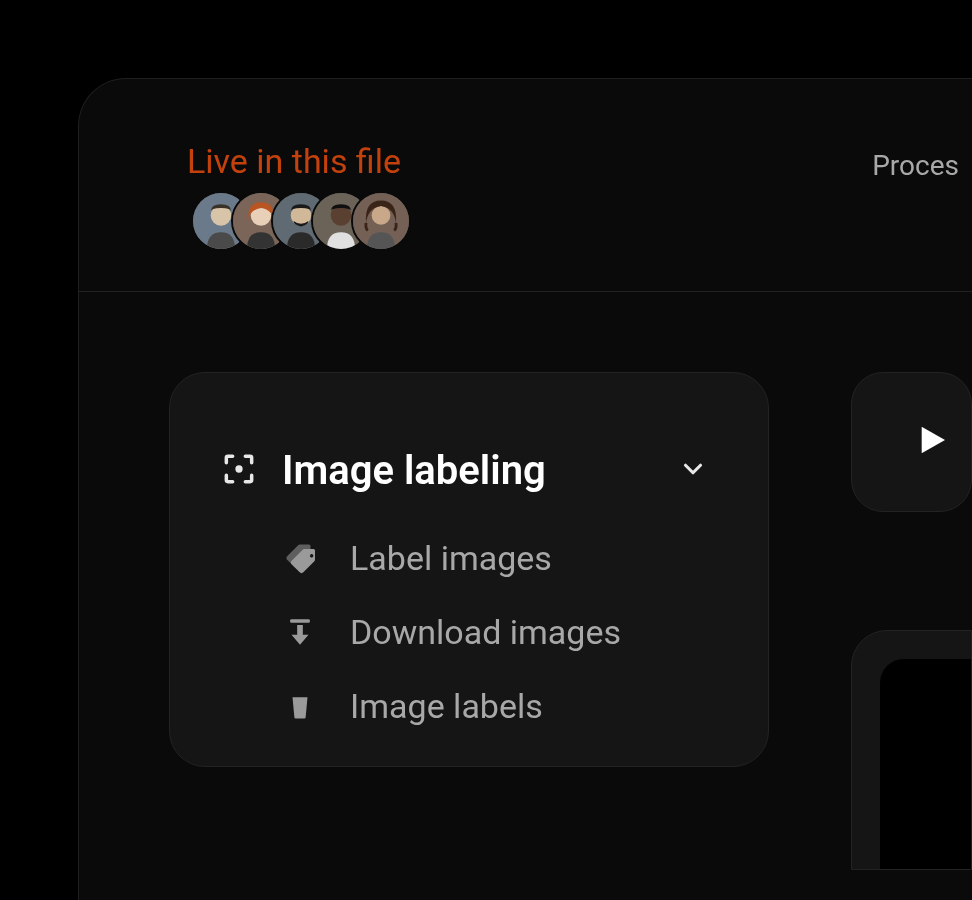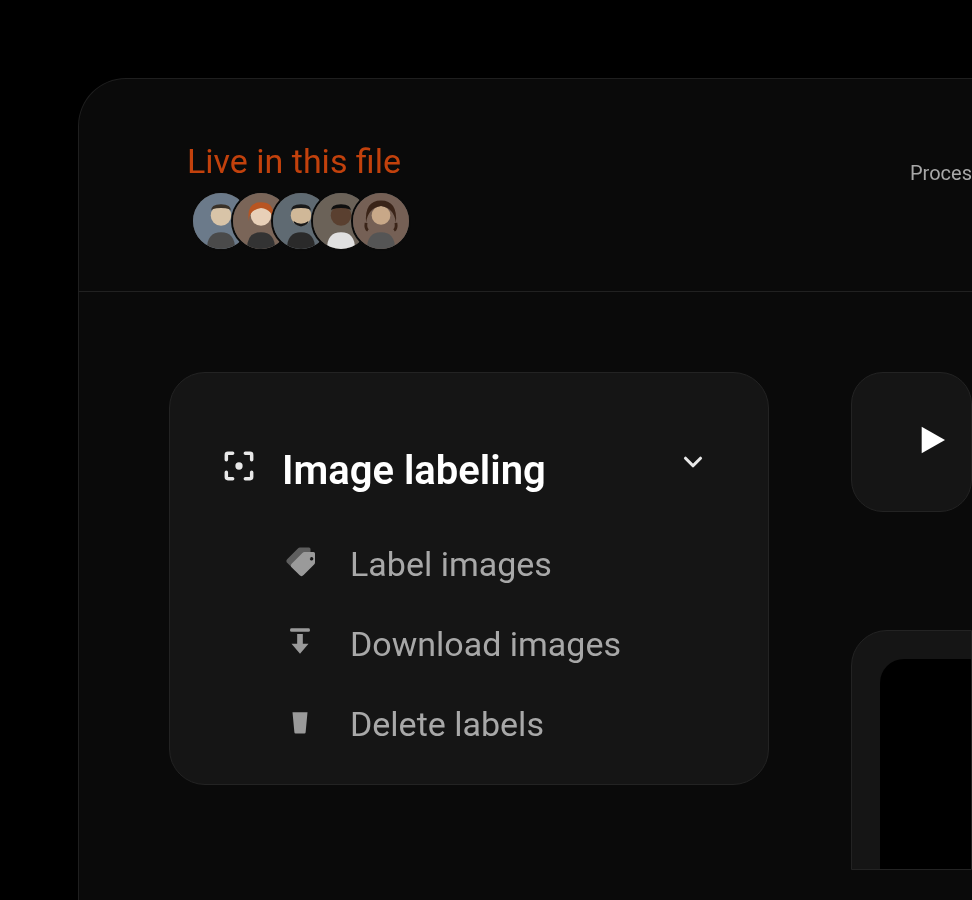--- a/index.html
+++ b/index.html
@@ -51,42 +51,43 @@
     border-radius: 50%;
     margin-left: -20px;
     border: 2px solid #0a0a0a;
     background: #555;
     overflow: hidden;
   }
   .avatar:first-child { margin-left: 0; }
   .avatar svg { width: 100%; height: 100%; display: block; }
   .tab-right {
     color: #a8a8a8;
-    font-size: 20px;
+    font-size: 28px;
     font-weight: 400;
-    padding-right: 0;
-    margin-top: 20px;
+    padding-right: 13px;
+    margin-top: 8px;
     margin-right: 0;
     white-space: nowrap;
   }
   .content {
     padding: 80px 0 0 90px;
     display: flex;
     gap: 82px;
     align-items: flex-start;
   }
   .panel {
     background: #151515;
     border: 1px solid #232323;
     border-radius: 36px;
     width: 600px;
     padding: 74px 50px 40px 50px;
   }
   .panel-header {
     display: flex;
+    align-items: center;
     gap: 24px;
     margin-bottom: 44px;
     cursor: pointer;
   }
   .panel-header .icon-box { color: #e8e8e8; flex-shrink: 0; }
   .panel-title {
     color: #fff;
     font-size: 40px;
     font-weight: 600;
     flex: 1;
@@ -108,21 +109,20 @@
     width: 40px;
     display: flex;
     justify-content: center;
     color: #9a9a9a;
     flex-shrink: 0;
   }
   .menu-item .item-label {
     color: #a8a8a8;
     font-size: 34px;
     font-weight: 400;
-    margin-top: 6px;
   }
   .side-cards {
     display: flex;
     flex-direction: column;
     gap: 118px;
     flex: 1;
   }
   .play-card {
     background: #151515;
     border: 1px solid #232323;
@@ -247,21 +247,21 @@
           </span>
           <span class="item-label">Download images</span>
         </div>
 
         <div class="menu-item">
           <span class="item-icon">
             <svg width="30" height="34" viewBox="0 0 24 24" fill="currentColor">
               <path d="M6 5 h12 l-1.5 16 a1 1 0 0 1 -1 1 h-7 a1 1 0 0 1 -1-1 Z"></path>
             </svg>
           </span>
-          <span class="item-label">Delete labels</span>
+          <span class="item-label">Image labels</span>
         </div>
 
       </div>
     </div>
 
     <div class="side-cards">
       <div class="play-card">
         <span>
           <svg width="40" height="40" viewBox="0 0 24 24" fill="currentColor">
               <path d="M7 4 v16 l14-8 Z"></path>

